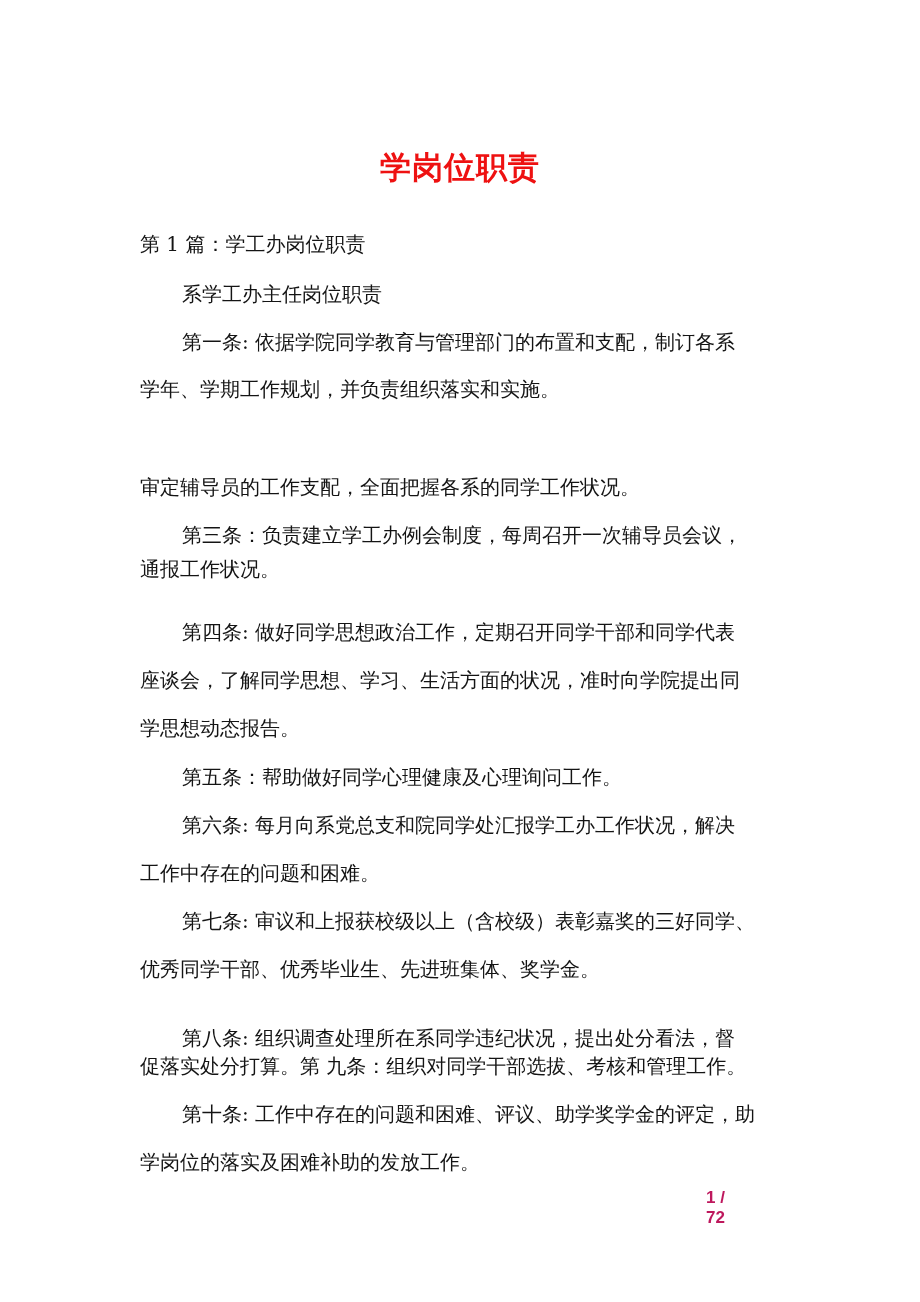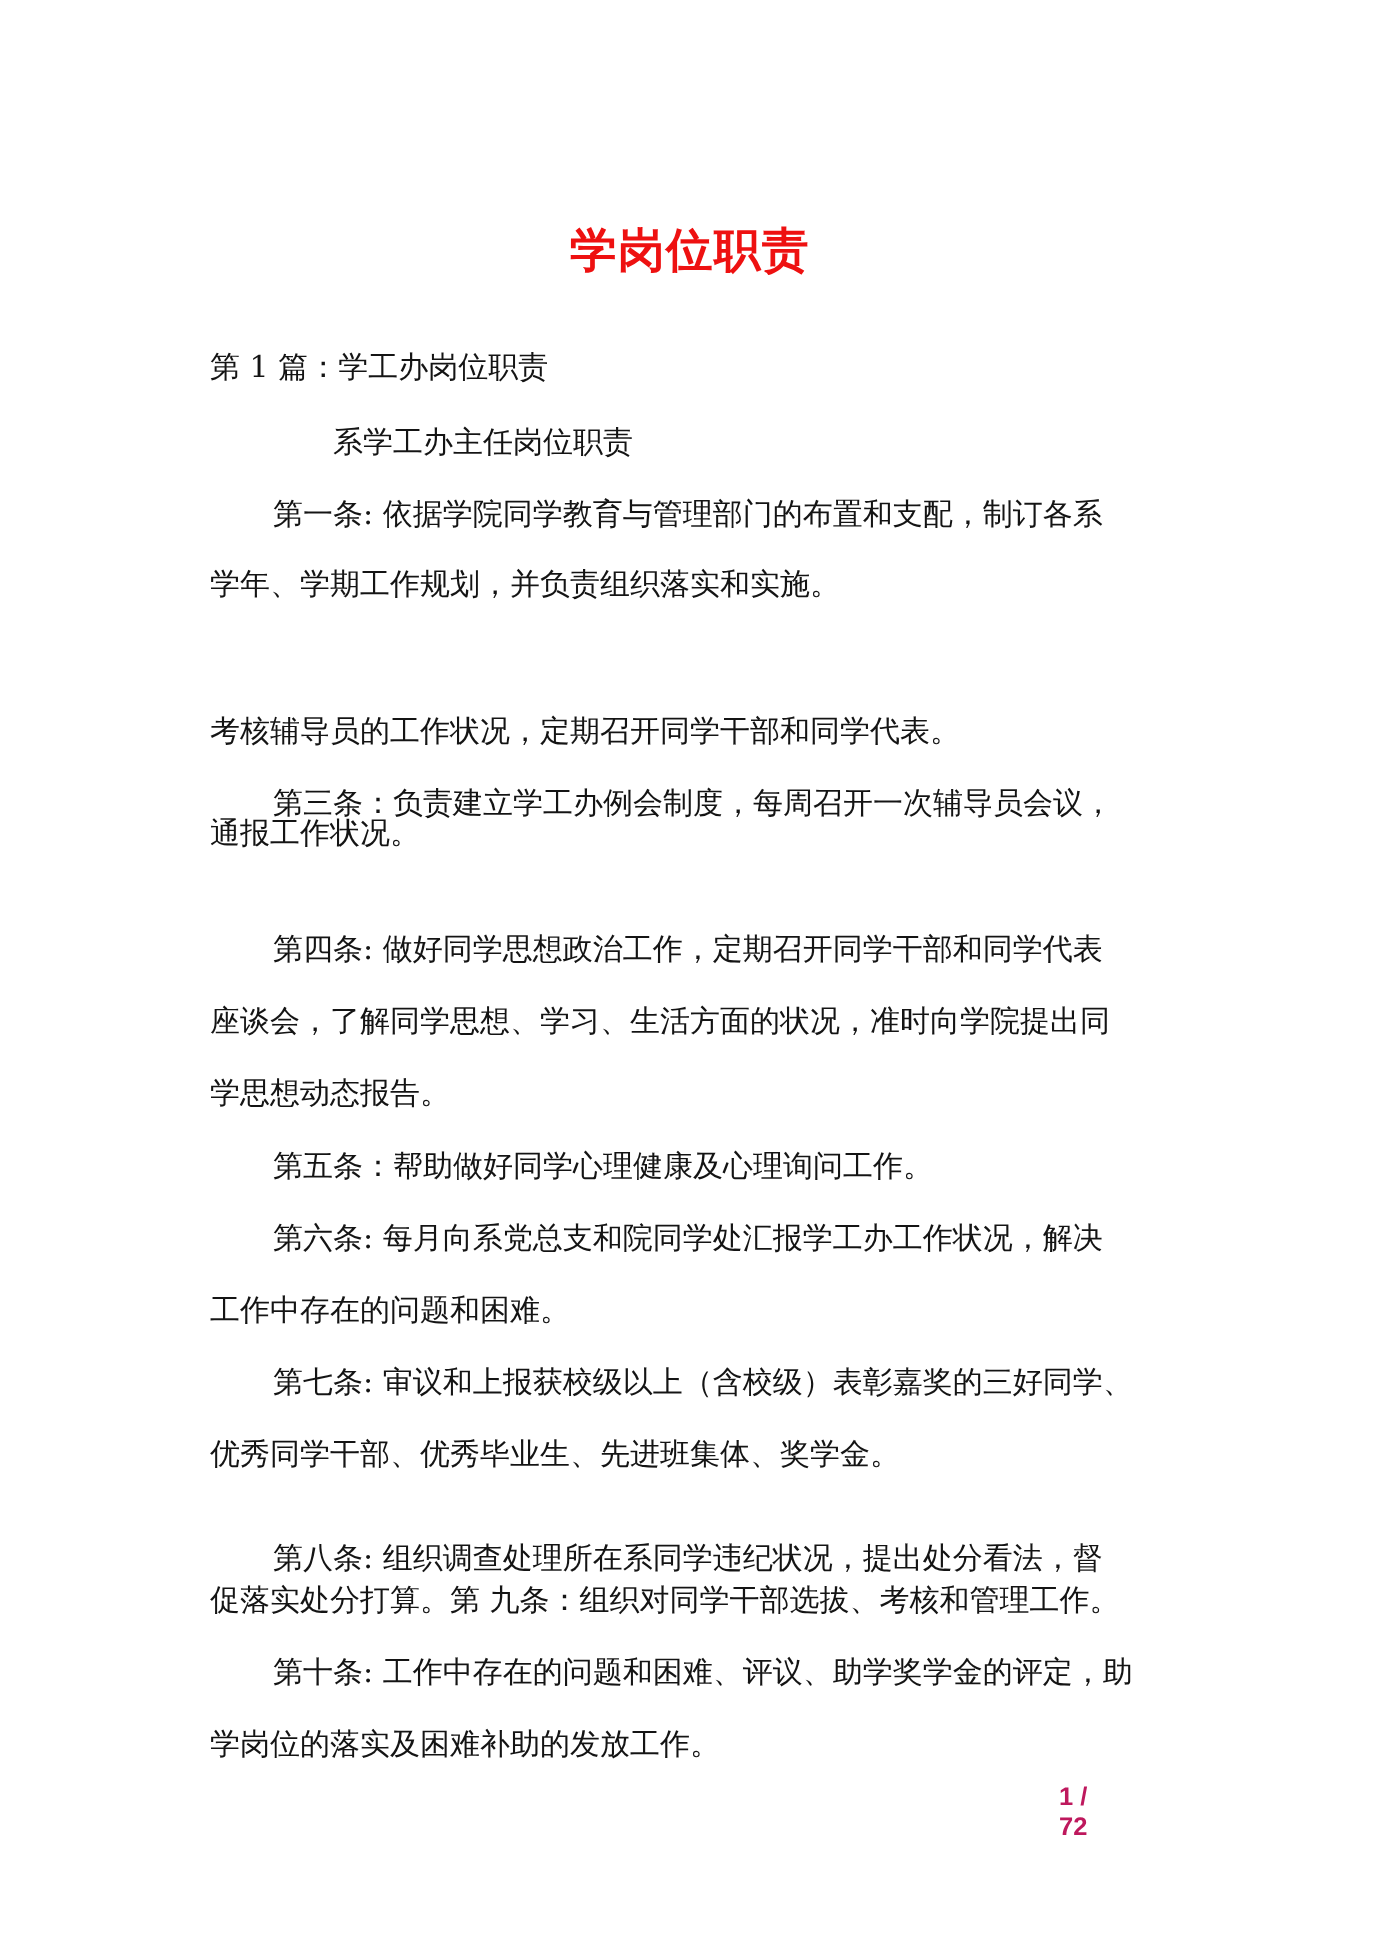--- a/index.html
+++ b/index.html
@@ -53,29 +53,29 @@
     }
   </style>
 </head>
 <body>
 
 <div class="page">
 
   <div class="title">学岗位职责</div>
 
   <div class="line" style="top:229px;">第 1 篇：学工办岗位职责</div>
-  <div class="line indent" style="top:279px;margin-left:40px;">系学工办主任岗位职责</div>
+  <div class="line indent" style="top:279px;">系学工办主任岗位职责</div>
 
   <div class="line indent" style="top:327px;">第一条: 依据学院同学教育与管理部门的布置和支配，制订各系</div>
   <div class="line" style="top:374px;">学年、学期工作规划，并负责组织落实和实施。</div>
 
-  <div class="line" style="top:472px;">考核辅导员的工作状况，定期召开同学干部和同学代表。</div>
+  <div class="line" style="top:472px;">审定辅导员的工作支配，全面把握各系的同学工作状况。</div>
 
   <div class="line indent" style="top:520px;">第三条：负责建立学工办例会制度，每周召开一次辅导员会议，</div>
-  <div class="line" style="top:540px;">通报工作状况。</div>
+  <div class="line" style="top:554px;">通报工作状况。</div>
 
   <div class="line indent" style="top:617px;">第四条: 做好同学思想政治工作，定期召开同学干部和同学代表</div>
   <div class="line" style="top:665px;text-align:right;">座谈会，了解同学思想、学习、生活方面的状况，准时向学院提出同</div>
   <div class="line" style="top:713px;">学思想动态报告。</div>
 
   <div class="line indent" style="top:762px;">第五条：帮助做好同学心理健康及心理询问工作。</div>
 
   <div class="line indent" style="top:810px;">第六条: 每月向系党总支和院同学处汇报学工办工作状况，解决</div>
   <div class="line" style="top:858px;">工作中存在的问题和困难。</div>
 

